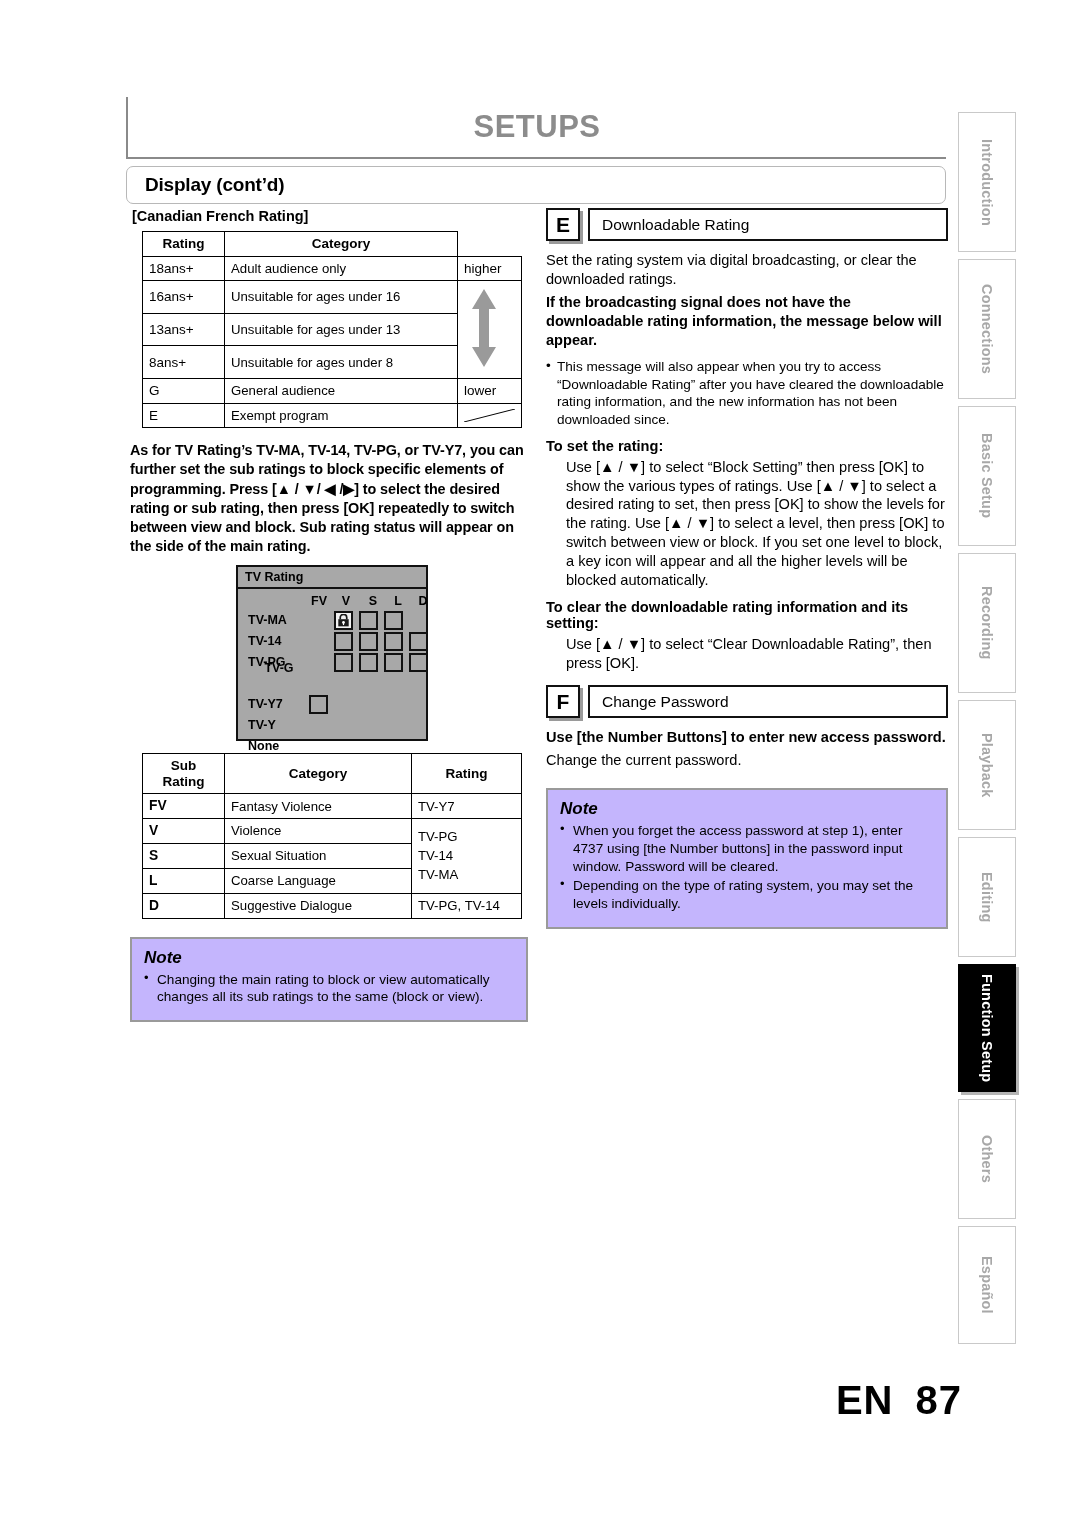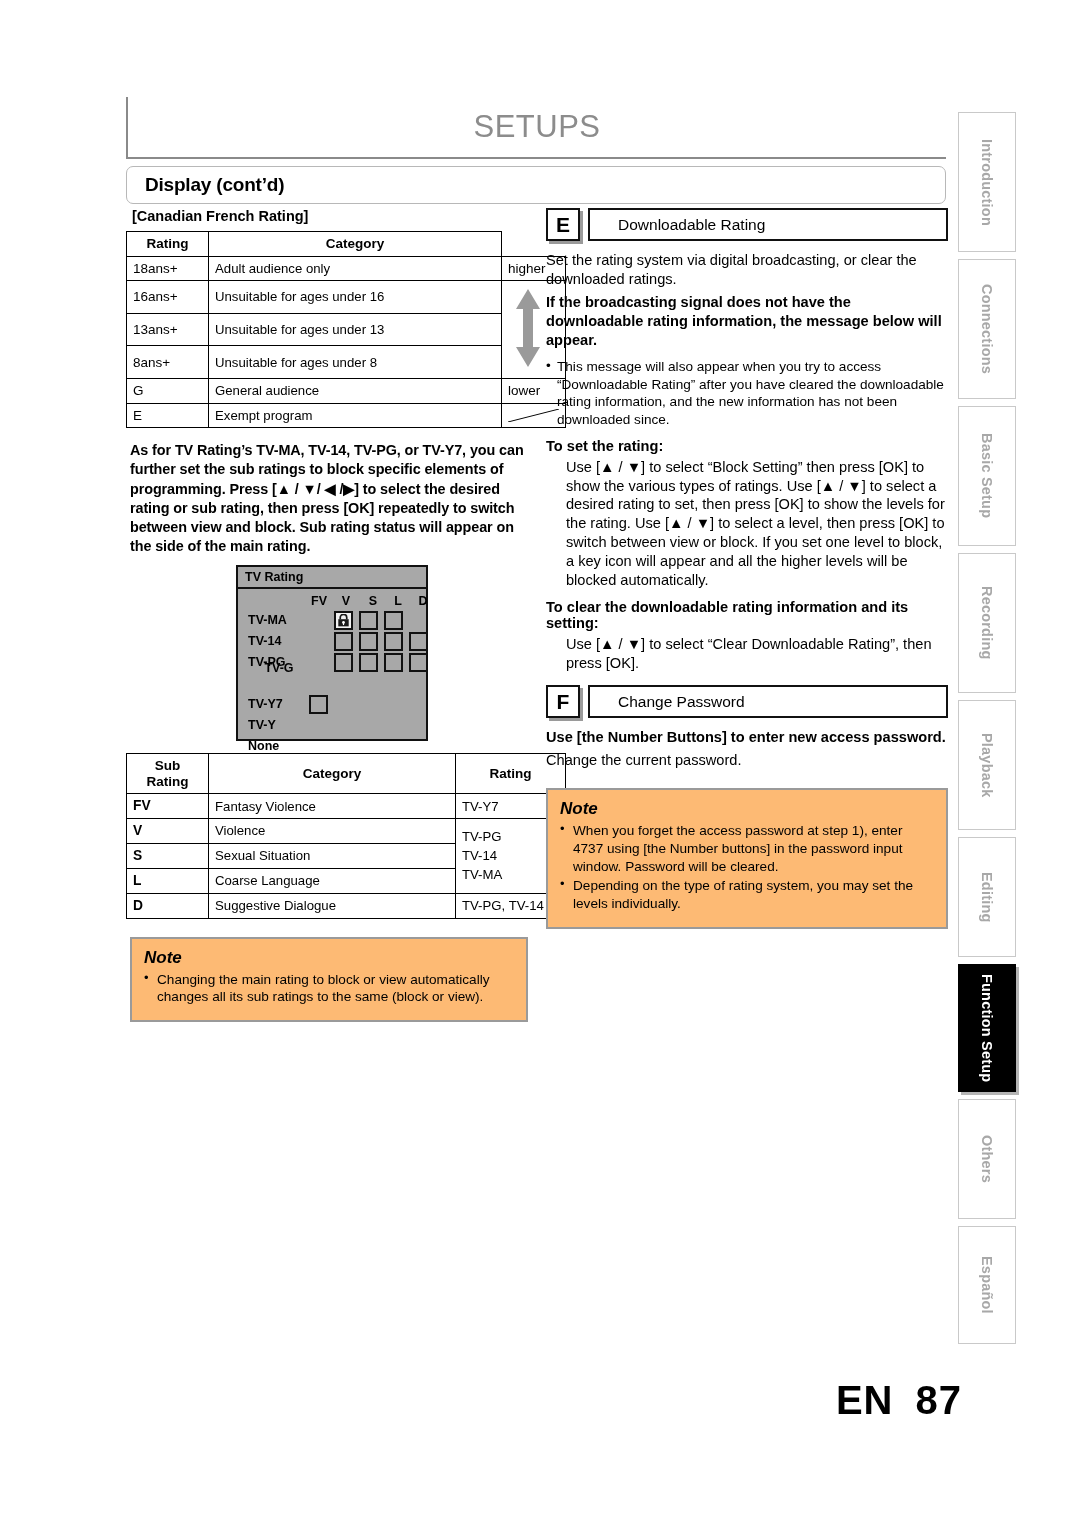--- a/index.html
+++ b/index.html
@@ -16,42 +16,42 @@
 
   
   .header-band {
     position: absolute; left: 126px; top: 97px; width: 820px; height: 62px;
     border-left: 2px solid #8a8a8a;
     border-bottom: 2px solid #8a8a8a;
   }
   .header-title {
     position: absolute; left: 0; top: 0; width: 100%; height: 100%;
     display: flex; align-items: center; justify-content: center;
-    font-size: 31px; font-weight: normal; color: #8c8c8c; letter-spacing: 0.5px;
+    font-size: 31px; font-weight: bold; color: #8c8c8c; letter-spacing: 0.5px;
   }
   .subtitle-box {
     position: absolute; left: 126px; top: 166px; width: 820px; height: 38px;
     border: 1.5px solid #b8b8b8; border-radius: 7px; background: #fff;
     display: flex; align-items: center;
   }
   .subtitle-box span {
     font-size: 19px; font-weight: bold; padding-left: 18px; letter-spacing: -0.2px;
   }
 
   
   .col-left { position: absolute; left: 126px; top: 208px; width: 410px; }
   .col-right { position: absolute; left: 546px; top: 208px; width: 402px; }
 
   .section-head {
     font-size: 14.5px; font-weight: bold; margin: 0 0 7px 6px;
   }
 
   
   table.doc {
-    border-collapse: collapse; width: 440px; margin-left: 0;
+    border-collapse: collapse; width: 380px; margin-left: 16px;
     font-size: 13.2px;
   }
   table.doc td, table.doc th {
     border: 1px solid #000; padding: 4px 6px; vertical-align: middle;
     font-weight: normal; text-align: left; line-height: 1.15;
   }
   table.doc th { font-weight: bold; text-align: center; font-size: 13.5px; }
   .cf-rating { width: 82px; font-weight: bold; font-size: 13.5px; }
   .cf-cat { }
   .cf-arrow { width: 64px; border-left: 1px solid #000; padding: 0; text-align: center; }
@@ -90,21 +90,21 @@
   }
   .osd-lock {
     position: absolute; width: 19px; height: 19px;
     border: 2px solid #111; background: #f2f2f2;
     display: flex; align-items: center; justify-content: center;
   }
   .osd-lock svg { width: 13px; height: 13px; display: block; }
 
   
   .note {
-    background: #fdba74; border: 2px solid #9a9a9a;
+    background: #c4b5fd; border: 2px solid #9a9a9a;
     padding: 9px 24px 12px 12px; margin-top: 18px;
   }
   .note-title {
     font-size: 17px; font-weight: bold; font-style: italic; margin-bottom: 3px;
   }
   .note ul { margin: 0; padding: 0; list-style: none; }
   .note li {
     font-size: 13.6px; line-height: 1.3; position: relative;
     padding-left: 13px; margin-bottom: 2px;
   }
@@ -117,21 +117,21 @@
   .callout-letter {
     position: absolute; left: 0; top: 0; width: 34px; height: 33px;
     border: 2.5px solid #111; background: #fff;
     display: flex; align-items: center; justify-content: center;
     font-size: 21px; font-weight: bold;
     box-shadow: 3px 3px 0 #9a9a9a;
   }
   .callout-box {
     position: absolute; left: 42px; top: 0; right: 0; height: 33px;
     border: 2.5px solid #111; background: #fff;
-    display: flex; align-items: center; padding-left: 28px;
+    display: flex; align-items: center; padding-left: 12px;
     font-size: 15.5px;
   }
 
   .body-para {
     font-size: 14.6px; line-height: 1.3; margin: 4px 0 0 0;
   }
   .body-para.b { font-weight: bold; }
   .sub-head { font-size: 14.6px; font-weight: bold; margin: 9px 0 1px 0; }
   .indent { margin-left: 20px; }
 

